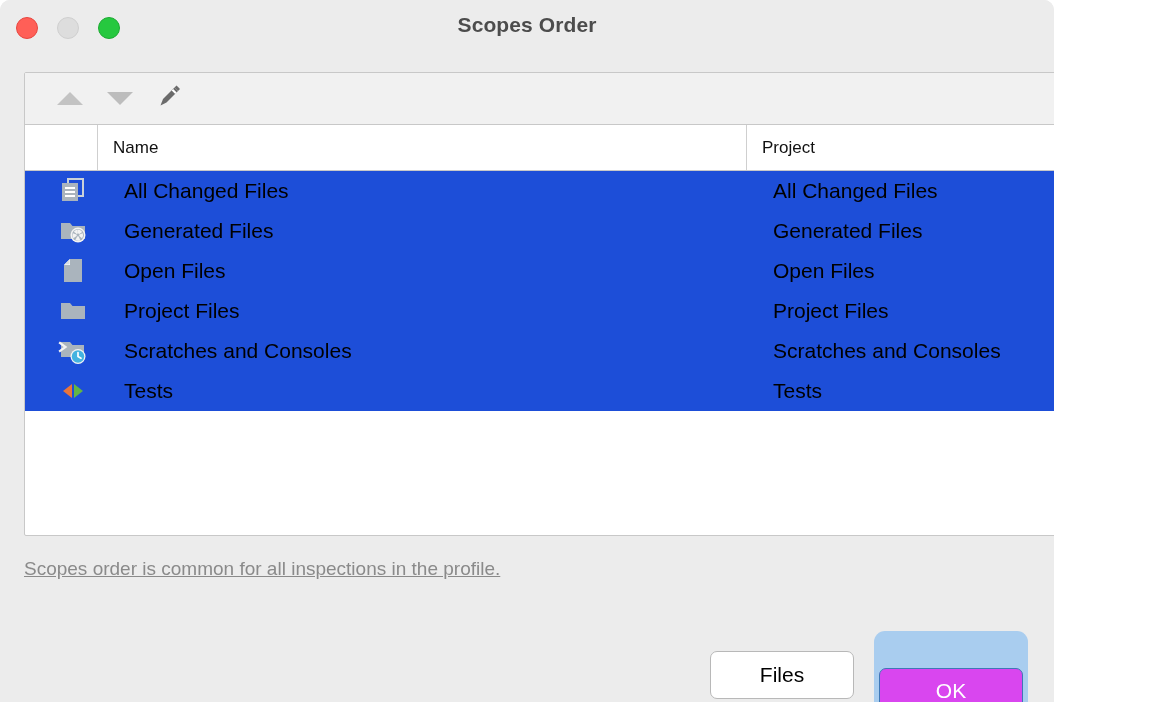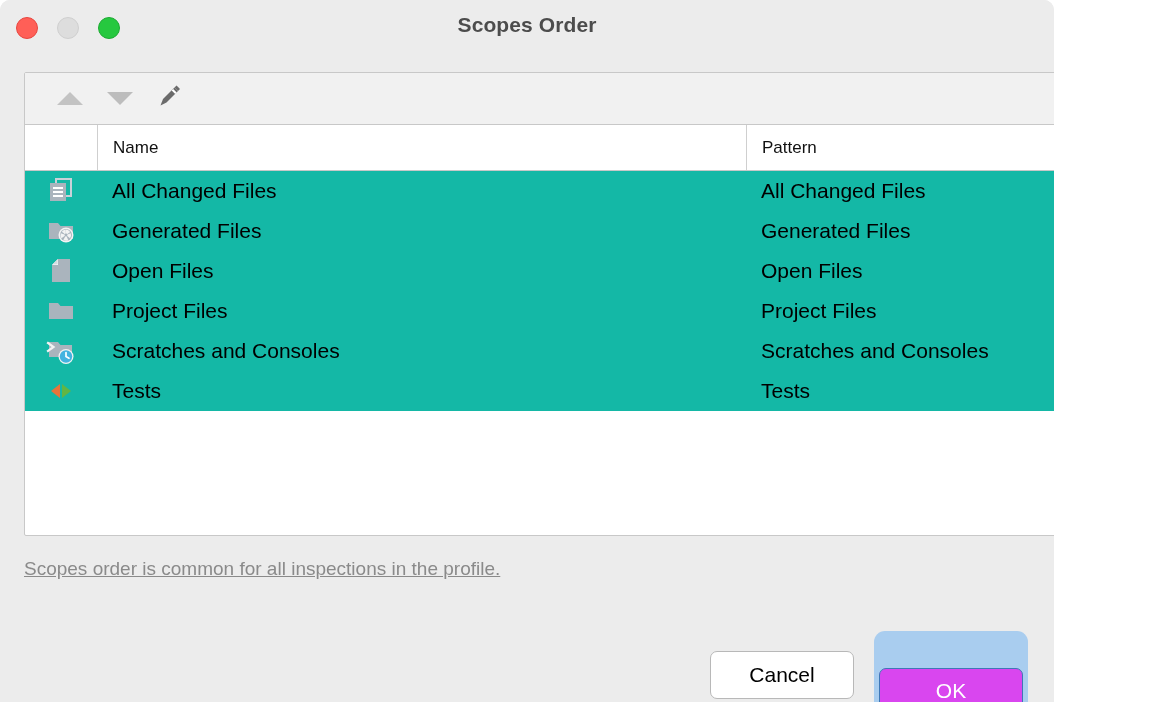--- a/index.html
+++ b/index.html
@@ -106,21 +106,21 @@
   .col-icon  { width: 72px; flex: none; height: 100%; }
   .col-name  { width: 649px; flex: none; height: 100%; box-sizing: border-box;
                border-left: 1px solid #cfcfcf; display: flex; align-items: center; }
   .col-pat   { flex: 1; height: 100%; box-sizing: border-box;
                border-left: 1px solid #cfcfcf; display: flex; align-items: center; }
   .th-label {
     font-size: 17px;
     color: #111111;
     padding-left: 15px;
   }
-  .tbody { background: #14b8a6; }
+  .tbody { background: #1d4ed8; padding-left: 12px; }
   .row {
     display: flex;
     height: 40px;
     align-items: center;
   }
   .cell-icon {
     width: 72px; flex: none;
     display: flex; align-items: center; justify-content: center;
   }
   .cell-name {
@@ -222,21 +222,21 @@
         </span>
       </div>
     </div>
 
     <div class="thead">
       <div class="col-icon"></div>
       <div class="col-name">
         <span class="th-label">Name</span>
       </div>
       <div class="col-pat">
-        <span class="th-label">Pattern</span>
+        <span class="th-label">Project</span>
       </div>
     </div>
 
     <div class="tbody">
 
       <div class="row">
         <div class="cell-icon">
           <span class="icon-wrap">
             <svg width="30" height="30" viewBox="0 0 30 30">
               <rect x="10" y="3" width="15" height="17" fill="none" stroke="#c9d1d8" stroke-width="2"></rect>
@@ -331,19 +331,19 @@
       </div>
 
     </div>
   </div>
 
   <div class="desc">
     <div>Scopes order is common for all inspections in the profile.</div>
   </div>
 
   <div class="buttons">
-    <div class="btn btn-cancel">Cancel</div>
+    <div class="btn btn-cancel">Files</div>
     <div class="btn-ok-ring">
       <div class="btn btn-ok">OK</div>
     </div>
   </div>
 
 </div>
 
 </body></html>

